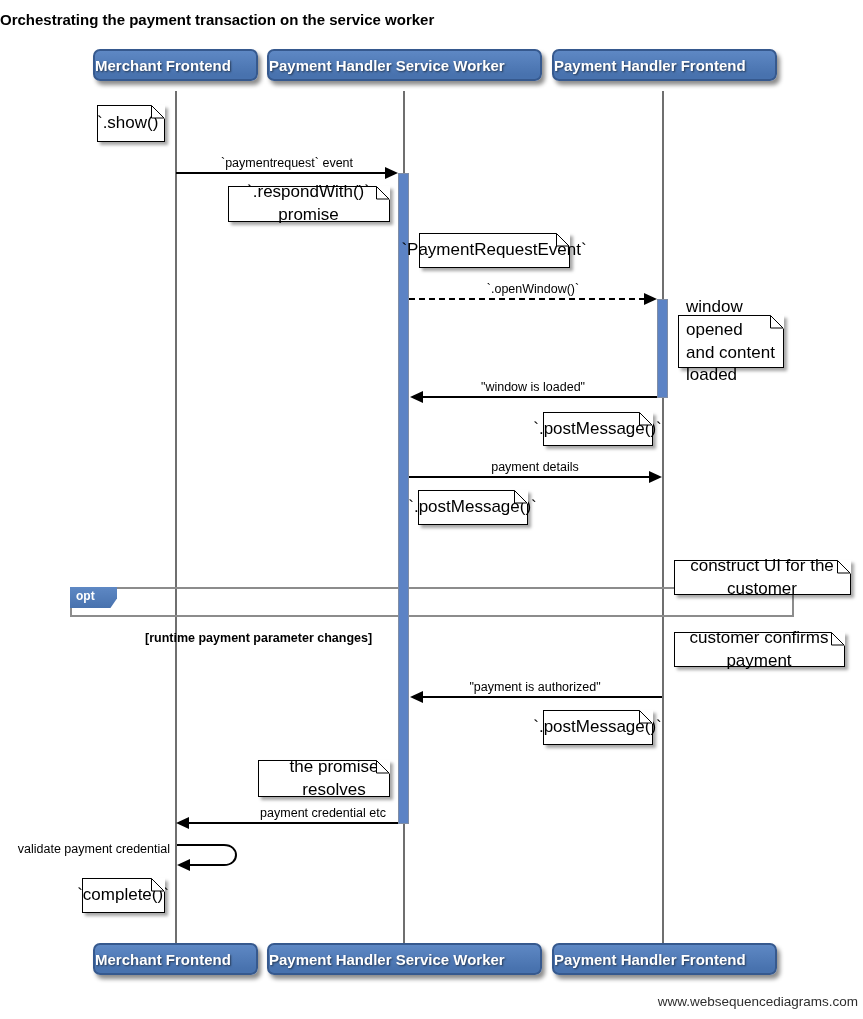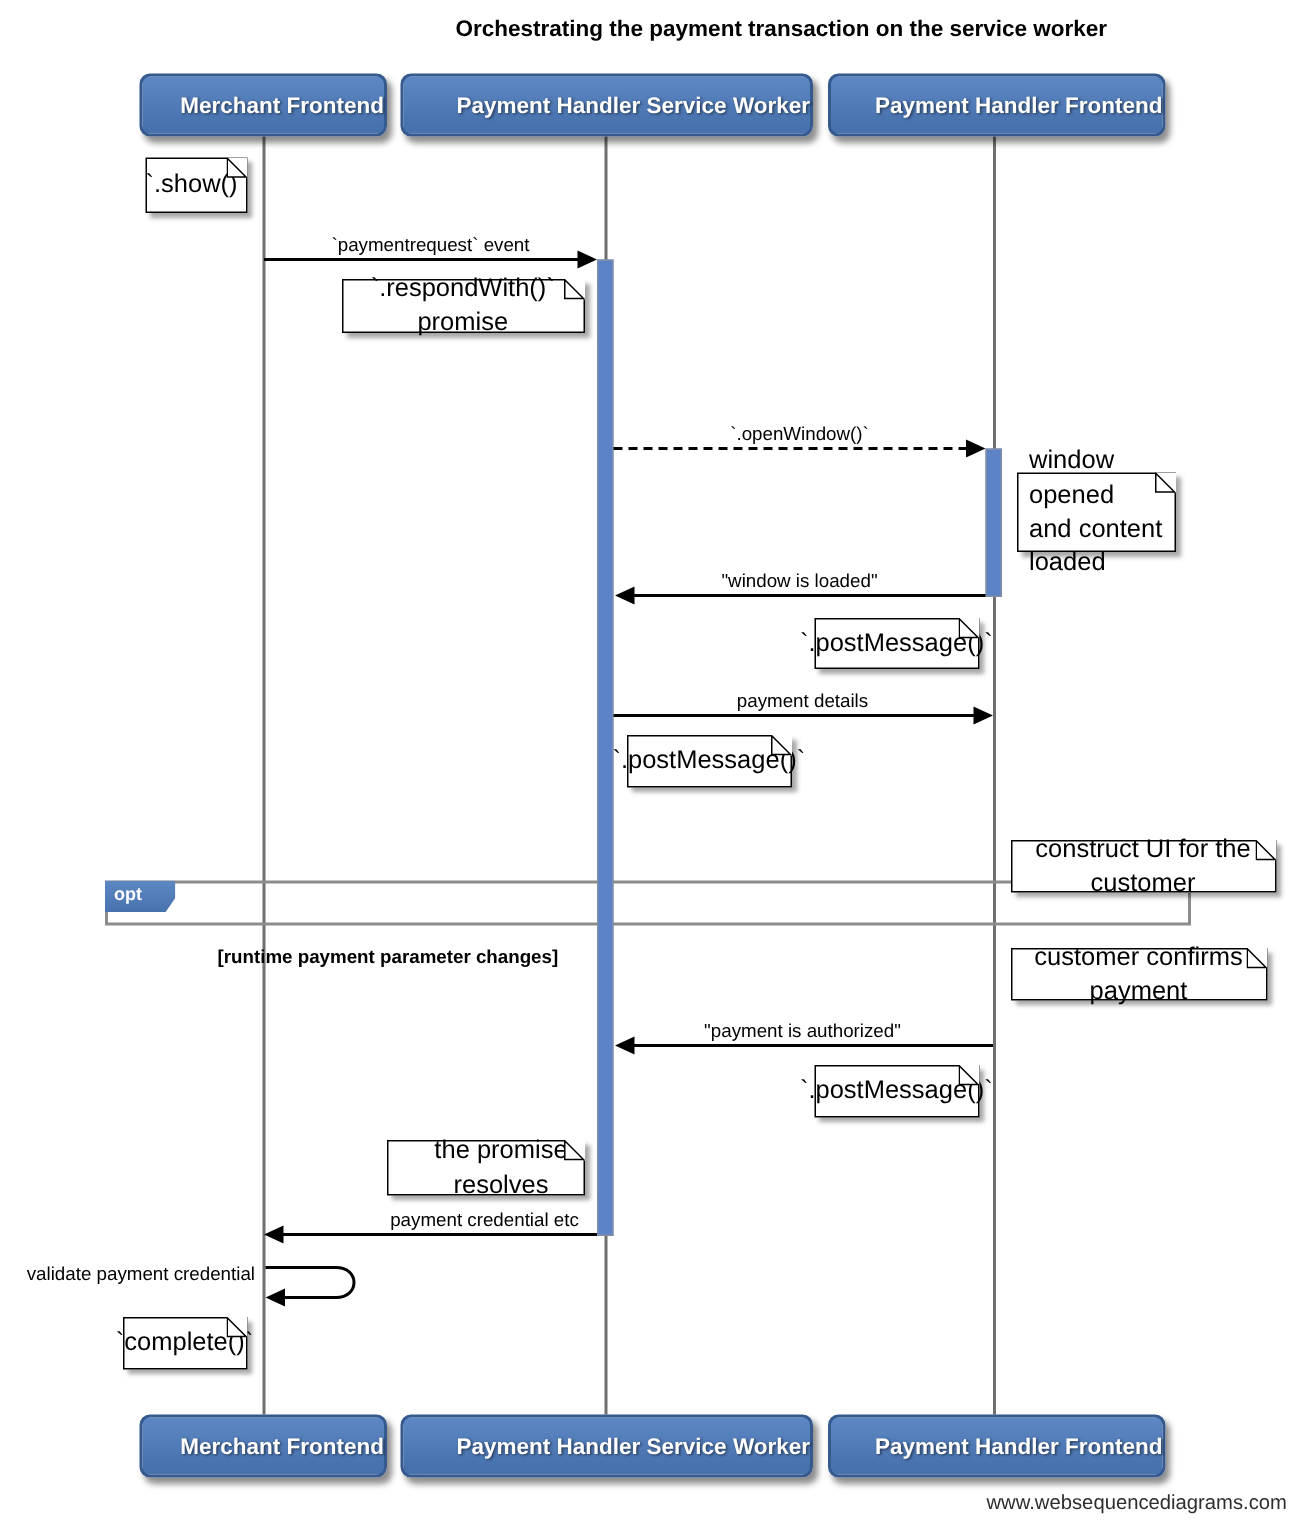--- a/index.html
+++ b/index.html
@@ -4,26 +4,26 @@
 <style>
   :root{
     --actor-fill-top:#5e88c4; --actor-fill-bottom:#4872ae; --actor-border:#36598e;
     --activation-fill:#5c83c5; --activation-border:#7f8da6;
     --lifeline:#6f6f6f; --frame-border:#8c8c8c; --arrow:#000;
   }
   html,body{margin:0;padding:0;background:#fff;}
   body{font-family:"Liberation Sans","DejaVu Sans",sans-serif;}
   #stage{position:relative;width:863px;height:1019px;background:#fff;overflow:hidden;}
 
-  .title{position:absolute;left:0;top:11px;width:738px;text-align:right;
+  .title{position:absolute;left:0;top:11px;width:738px;text-align:left;
          font-size:15px;font-weight:bold;color:#000;}
 
   .lifeline{position:absolute;top:91px;height:852px;width:2px;background:var(--lifeline);}
 
-  .actor{position:absolute;height:42px;display:flex;align-items:center;justify-content:flex-end;
+  .actor{position:absolute;height:32px;display:flex;align-items:center;justify-content:flex-start;
          background:linear-gradient(180deg,var(--actor-fill-top) 0%,var(--actor-fill-bottom) 85%);
          border:2px solid var(--actor-border);border-radius:7px;box-sizing:border-box;
          box-shadow:3px 4px 4px rgba(0,0,0,0.45);
          color:#fff;font-weight:bold;font-size:15px;text-shadow:1px 1px 2px rgba(0,0,0,0.55);
          white-space:nowrap;}
 
   .activation{position:absolute;width:11px;box-sizing:border-box;
               background:var(--activation-fill);border:1px solid var(--activation-border);}
 
   .note{position:absolute;background:#fff;border:1px solid #000;box-sizing:border-box;
@@ -109,20 +109,27 @@
   </div>
 
   <div class="note" style="left:228px;top:186px;width:162px;height:36px;text-align:center;">
     <svg class="ear" width="14" height="14" viewBox="0 0 14 14">
         <polygon points="0,0 14,0 14,14" fill="#fff"></polygon>
         <polygon points="0.5,0.5 13,13 0.5,13" fill="#fff" stroke="#000"></polygon>
       </svg>
     <span>`.respondWith()` promise</span>
   </div>
 
+  <div class="note" style="left:419px;top:233px;width:151px;height:35px;">
+    <svg class="ear" width="14" height="14" viewBox="0 0 14 14">
+        <polygon points="0,0 14,0 14,14" fill="#fff"></polygon>
+        <polygon points="0.5,0.5 13,13 0.5,13" fill="#fff" stroke="#000"></polygon>
+      </svg>
+    <span>`PaymentRequestEvent`</span>
+  </div>
 
   <div class="note multi" style="left:678px;top:315px;width:106px;height:53px;">
     <svg class="ear" width="14" height="14" viewBox="0 0 14 14">
         <polygon points="0,0 14,0 14,14" fill="#fff"></polygon>
         <polygon points="0.5,0.5 13,13 0.5,13" fill="#fff" stroke="#000"></polygon>
       </svg>
     <span>window opened
 and content loaded</span>
   </div>
 

